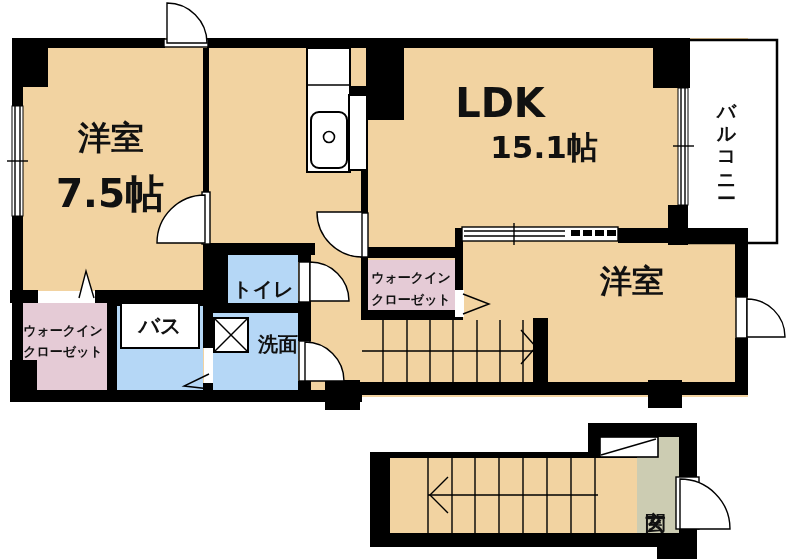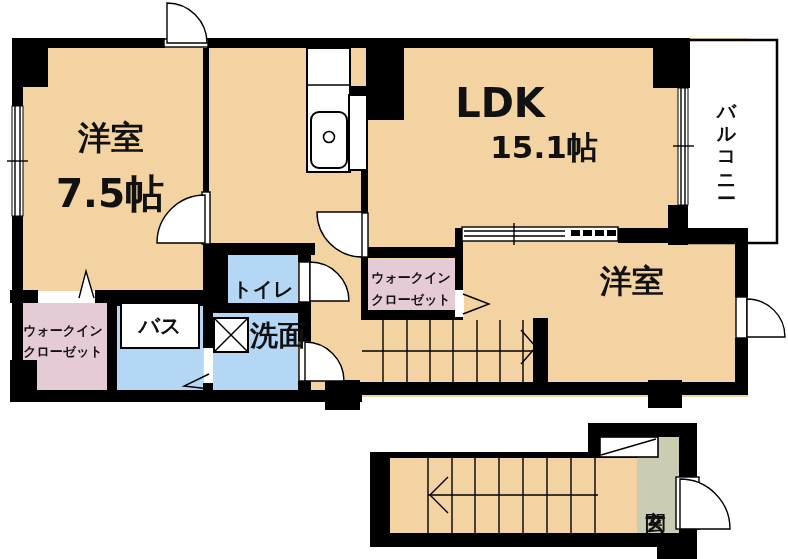--- a/index.html
+++ b/index.html
@@ -205,21 +205,21 @@
 <div class="lbl" style="left:111px;top:137px;font-size:33px;">洋室</div>
 <div class="lbl" style="left:110px;top:193px;font-size:39px;">7.5帖</div>
 
 <div class="lbl" style="left:500px;top:103px;font-size:40px;">LDK</div>
 <div class="lbl" style="left:497px;top:147px;font-size:31px;margin-left:47px;">15.1帖</div>
 
 <div class="lbl vert" style="left:727px;top:140px;font-size:19px;">バルコニー</div>
 
 <div class="lbl" style="left:263px;top:281px;font-size:20px;margin-top:8px;">トイレ</div>
 <div class="lbl" style="left:160px;top:326px;font-size:21px;">バス</div>
-<div class="lbl" style="left:273px;top:336px;font-size:28px;padding-left:10px;">洗面</div>
+<div class="lbl" style="left:273px;top:344px;font-size:20px;padding-left:10px;">洗面</div>
 
 <div class="lbl" style="left:63px;top:330px;font-size:13px;">ウォークイン</div>
 <div class="lbl" style="left:63px;top:351px;font-size:13px;">クローゼット</div>
 
 <div class="lbl" style="left:411px;top:277px;font-size:13px;">ウォークイン</div>
 <div class="lbl" style="left:411px;top:299px;font-size:13px;">クローゼット</div>
 
 <div class="lbl" style="left:632px;top:281px;font-size:32px;">洋室</div>
 
 <div class="lbl vert" style="left:656px;top:497px;font-size:20px;letter-spacing:2px;">玄関</div>

